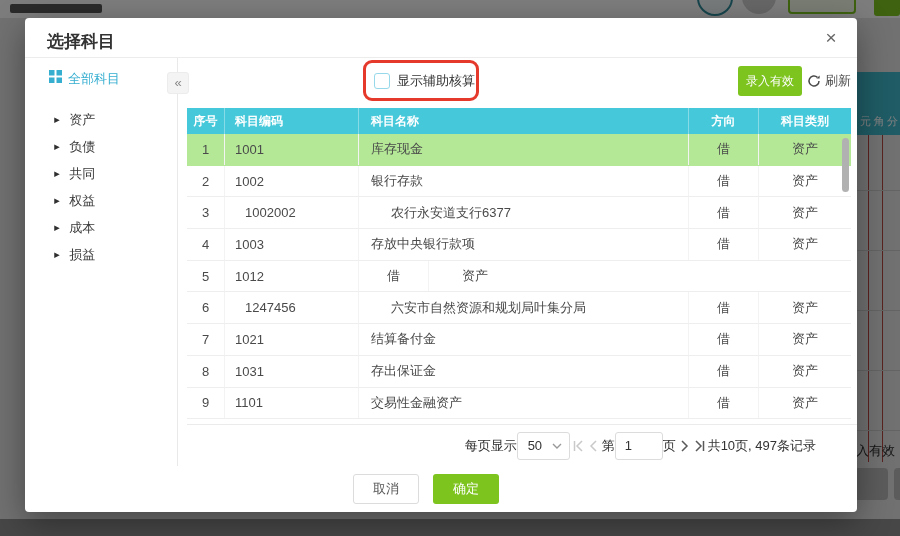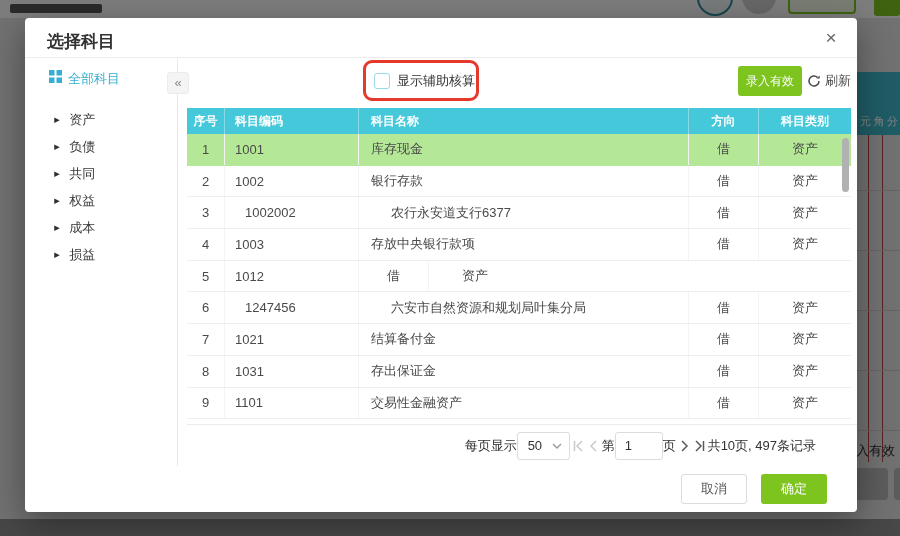--- a/index.html
+++ b/index.html
@@ -91,21 +91,21 @@
   .select-box { width:53px; height:28px; border:1px solid #dcdcdc; border-radius:3px; display:flex;
     align-items:center; justify-content:space-between; padding:0 7px 0 10px; cursor:pointer; background:#fff; }
   .page-input { width:48px; height:28px; border:1px solid #dcdcdc; border-radius:3px; font-size:13px;
     color:#333; padding-left:9px; outline:none; font-family:inherit; }
   .nav-btn { display:flex; align-items:center; justify-content:center; width:16px; height:20px; cursor:pointer; }
   .nav-btn svg { stroke:#5a5a5a; }
   .nav-btn.disabled svg { stroke:#c9c9c9; }
 
   
   .modal-footer { position:absolute; left:0; bottom:0; right:0; height:46px; display:flex;
-    align-items:center; justify-content:flex-end; gap:14px; padding-right:30px; }
+    align-items:center; justify-content:center; gap:14px; padding-right:30px; }
   .cancel-btn { width:66px; height:30px; background:#fff; border:1px solid #dcdcdc; border-radius:3px;
     font-size:13px; color:#555; cursor:pointer; font-family:inherit; }
   .confirm-btn { width:66px; height:30px; background:var(--primary-green); border:none; border-radius:3px;
     font-size:13px; color:#fff; cursor:pointer; font-family:inherit; }
 </style>
 </head>
 <body>
 
 <div class="bg-page">
   <div class="bg-topbar">

